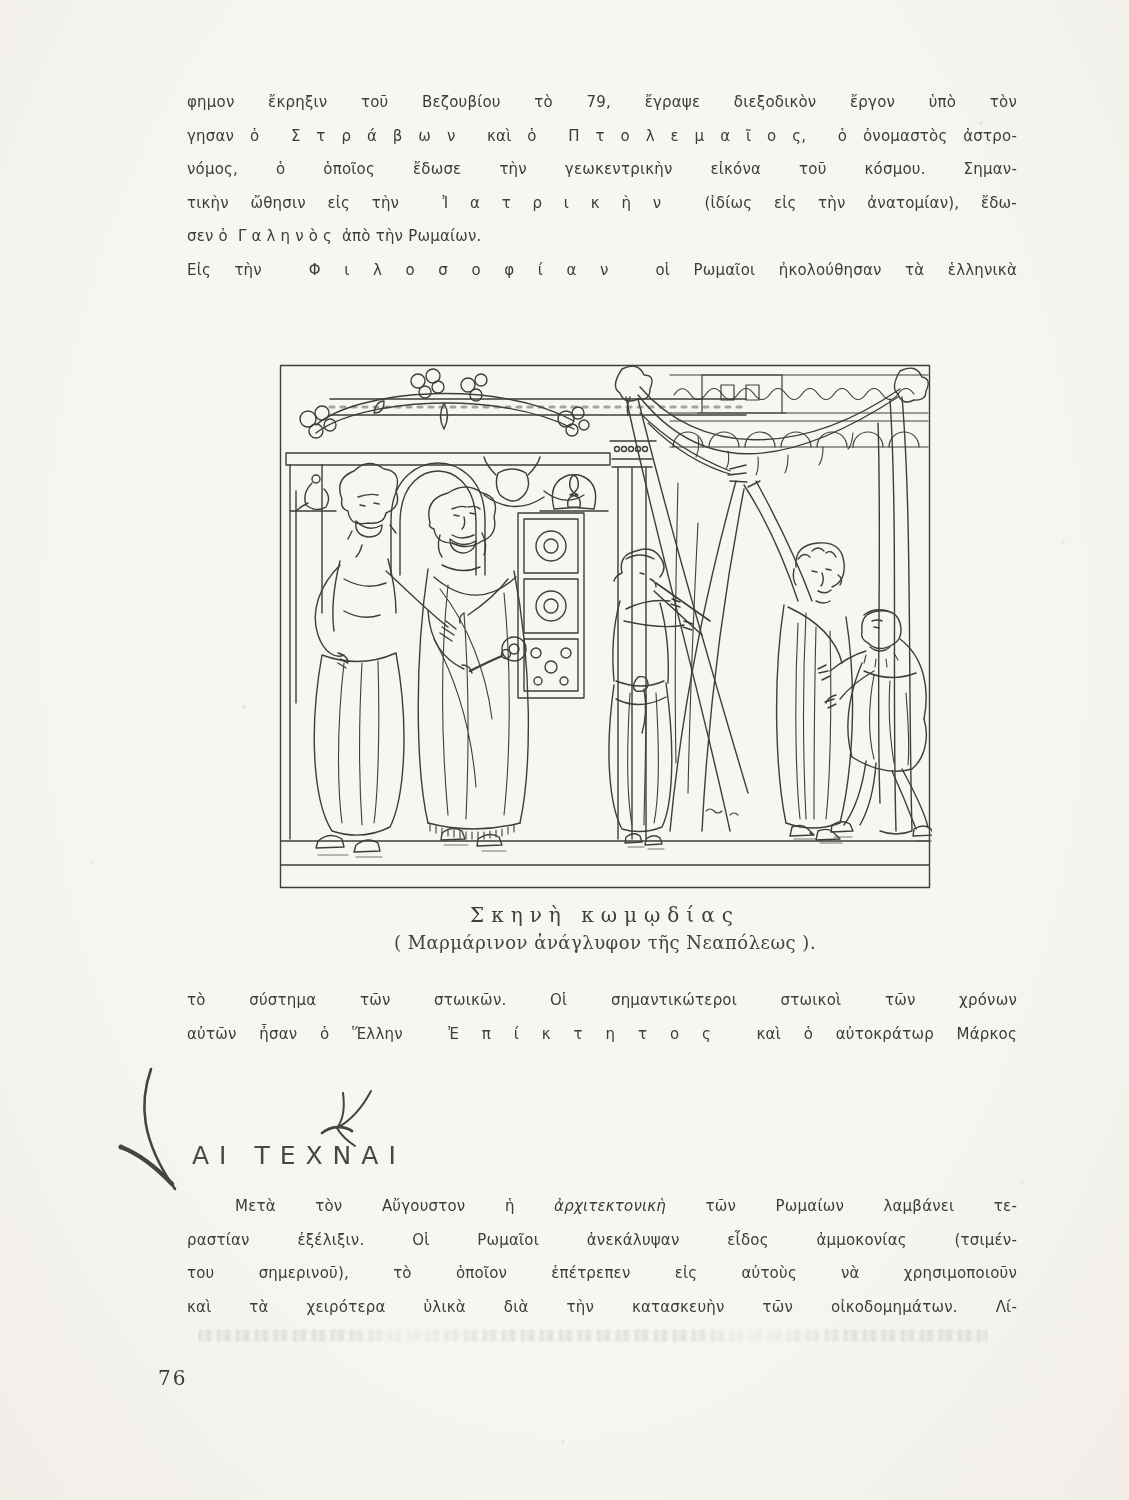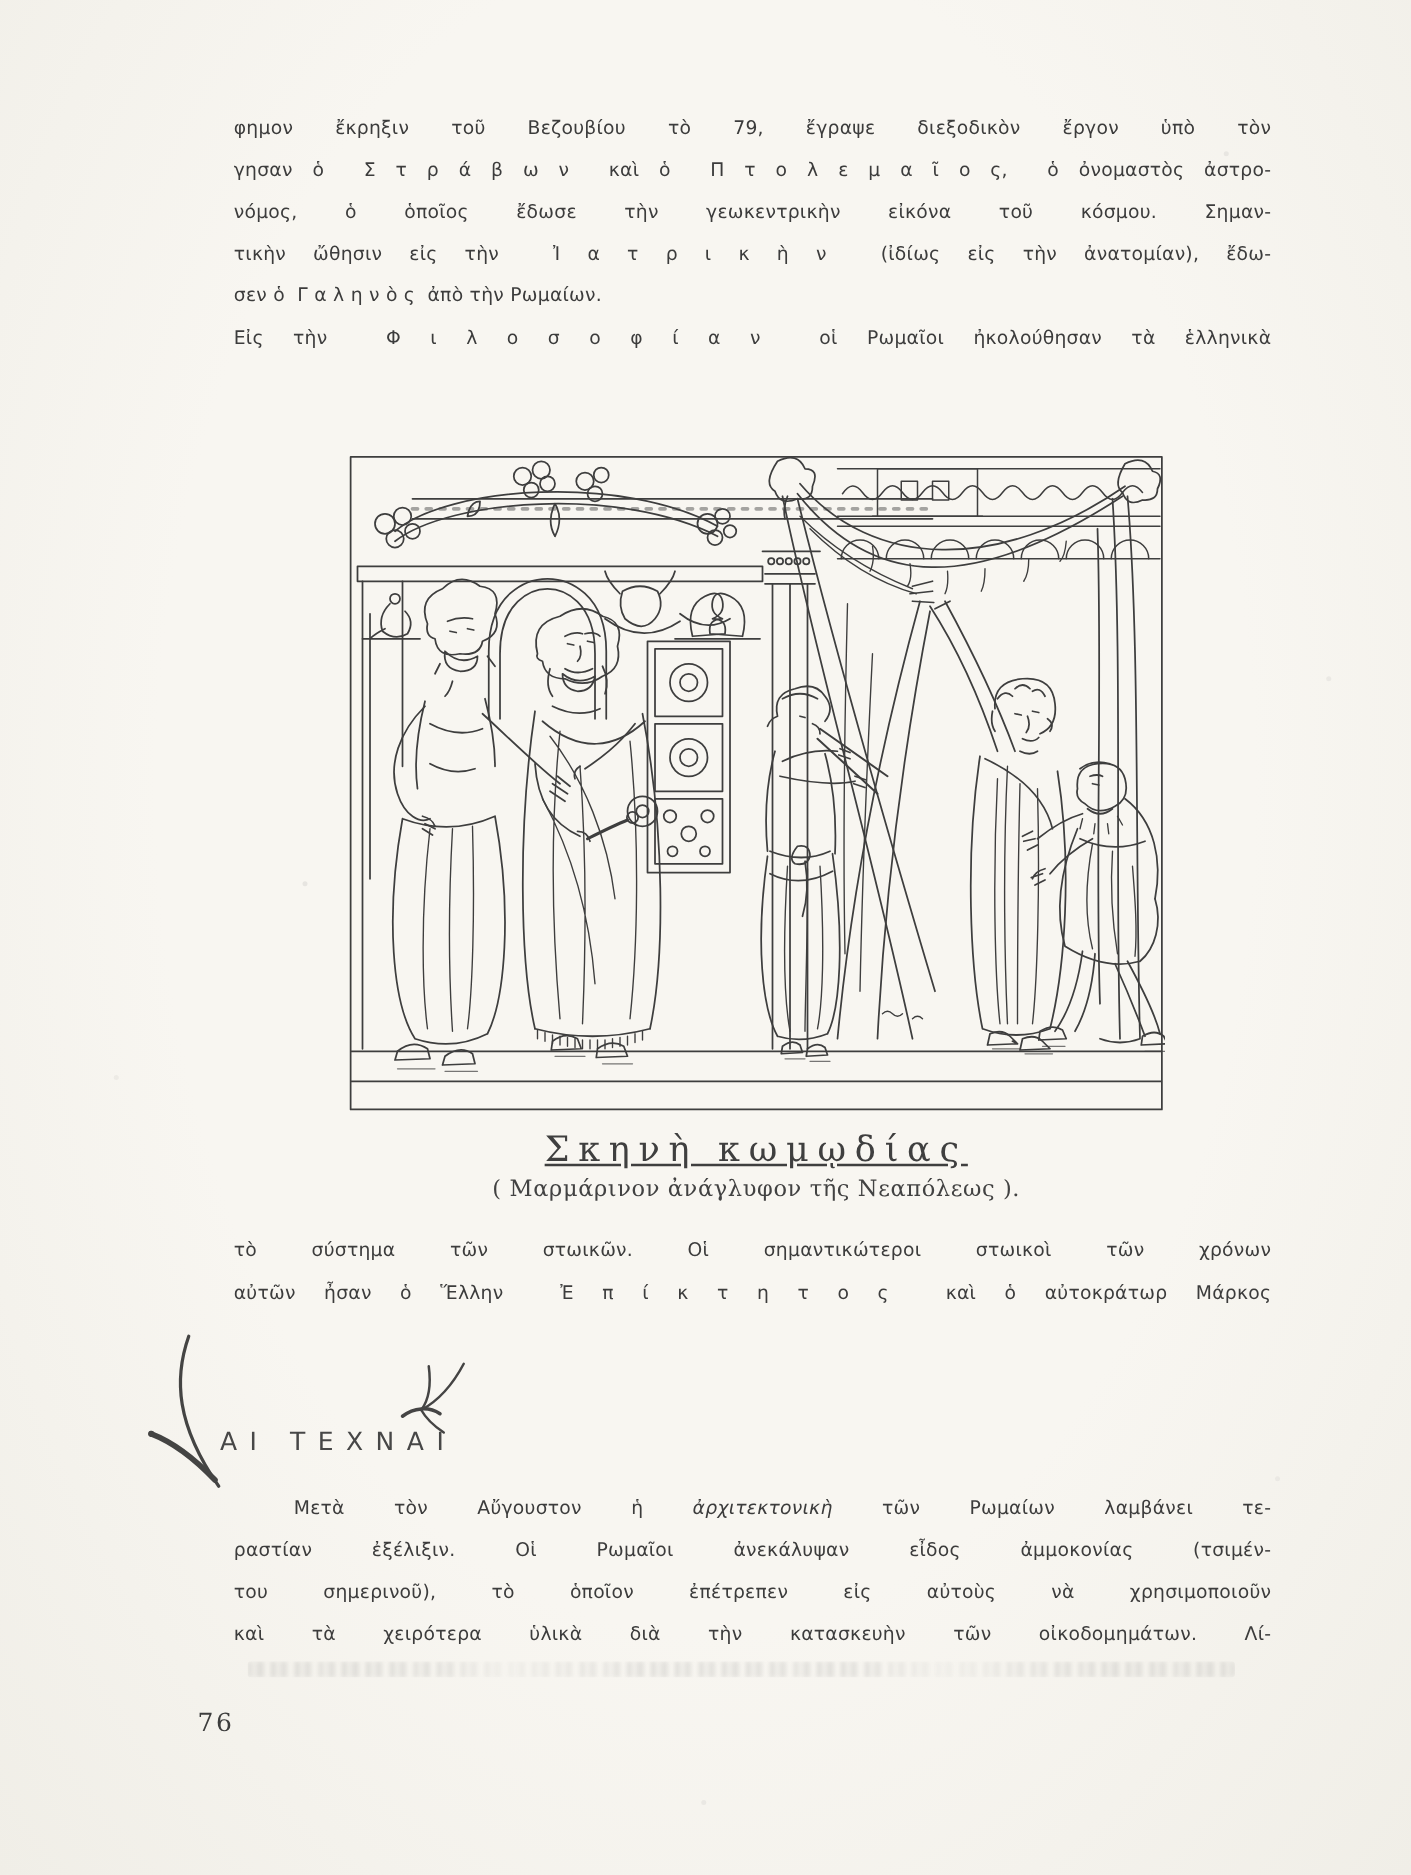--- a/index.html
+++ b/index.html
@@ -10,25 +10,25 @@
     font-family:"DejaVu Sans",sans-serif;color:#3a3a3a;
   }
   .textblock{position:absolute;left:187px;width:830px;font-size:15px;line-height:33.6px;letter-spacing:.2px;color:#3c3c3c;}
   .textblock .line{height:33.6px;overflow:hidden;text-align:justify;text-align-last:justify;white-space:pre-wrap;}
   .textblock .line.last{text-align-last:left;}
   .textblock.indent .line:first-child{text-indent:48px;}
   .it{font-style:italic;}
   .block-p1{top:86px;}
   .block-p3{top:984px;}
   .block-p4{top:1190px;}
-  .section-heading{position:absolute;left:176px;top:1141px;font-size:20px;letter-spacing:10px;color:#474747;white-space:nowrap;}
+  .section-heading{position:absolute;left:192px;top:1141px;font-size:25px;letter-spacing:10px;color:#474747;white-space:nowrap;}
   .figure-box{position:absolute;left:278px;top:363px;width:654px;height:527px;}
   .figure-box svg{display:block;width:654px;height:527px;}
   .caption{position:absolute;left:278px;top:903px;width:654px;text-align:center;font-family:"DejaVu Serif",serif;}
-  .caption-title{font-size:28px;letter-spacing:7px;color:#3f3f3f;text-decoration:underline;}
+  .caption-title{font-size:20px;letter-spacing:7px;color:#3f3f3f;}
   .caption-source{font-size:18px;margin-top:5px;letter-spacing:.5px;color:#424242;}
   .page-number{position:absolute;left:158px;top:1366px;font-family:"DejaVu Serif",serif;font-size:20px;letter-spacing:2px;color:#3d3d3d;}
   .ghost-line{
     position:absolute;left:198px;top:1329px;width:790px;height:13px;border-radius:3px;
     filter:blur(1.6px);opacity:.5;
     background:
       repeating-linear-gradient(90deg, rgba(110,110,110,.38) 0 3px, rgba(150,150,150,.14) 3px 8px, rgba(115,115,115,.32) 8px 13px, rgba(0,0,0,0) 13px 19px);
     -webkit-mask-image:linear-gradient(90deg,#000 0 18%,rgba(0,0,0,.35) 26%,#000 40%,#000 62%,rgba(0,0,0,.3) 70%,#000 84%,#000 100%);
             mask-image:linear-gradient(90deg,#000 0 18%,rgba(0,0,0,.35) 26%,#000 40%,#000 62%,rgba(0,0,0,.3) 70%,#000 84%,#000 100%);
   }

